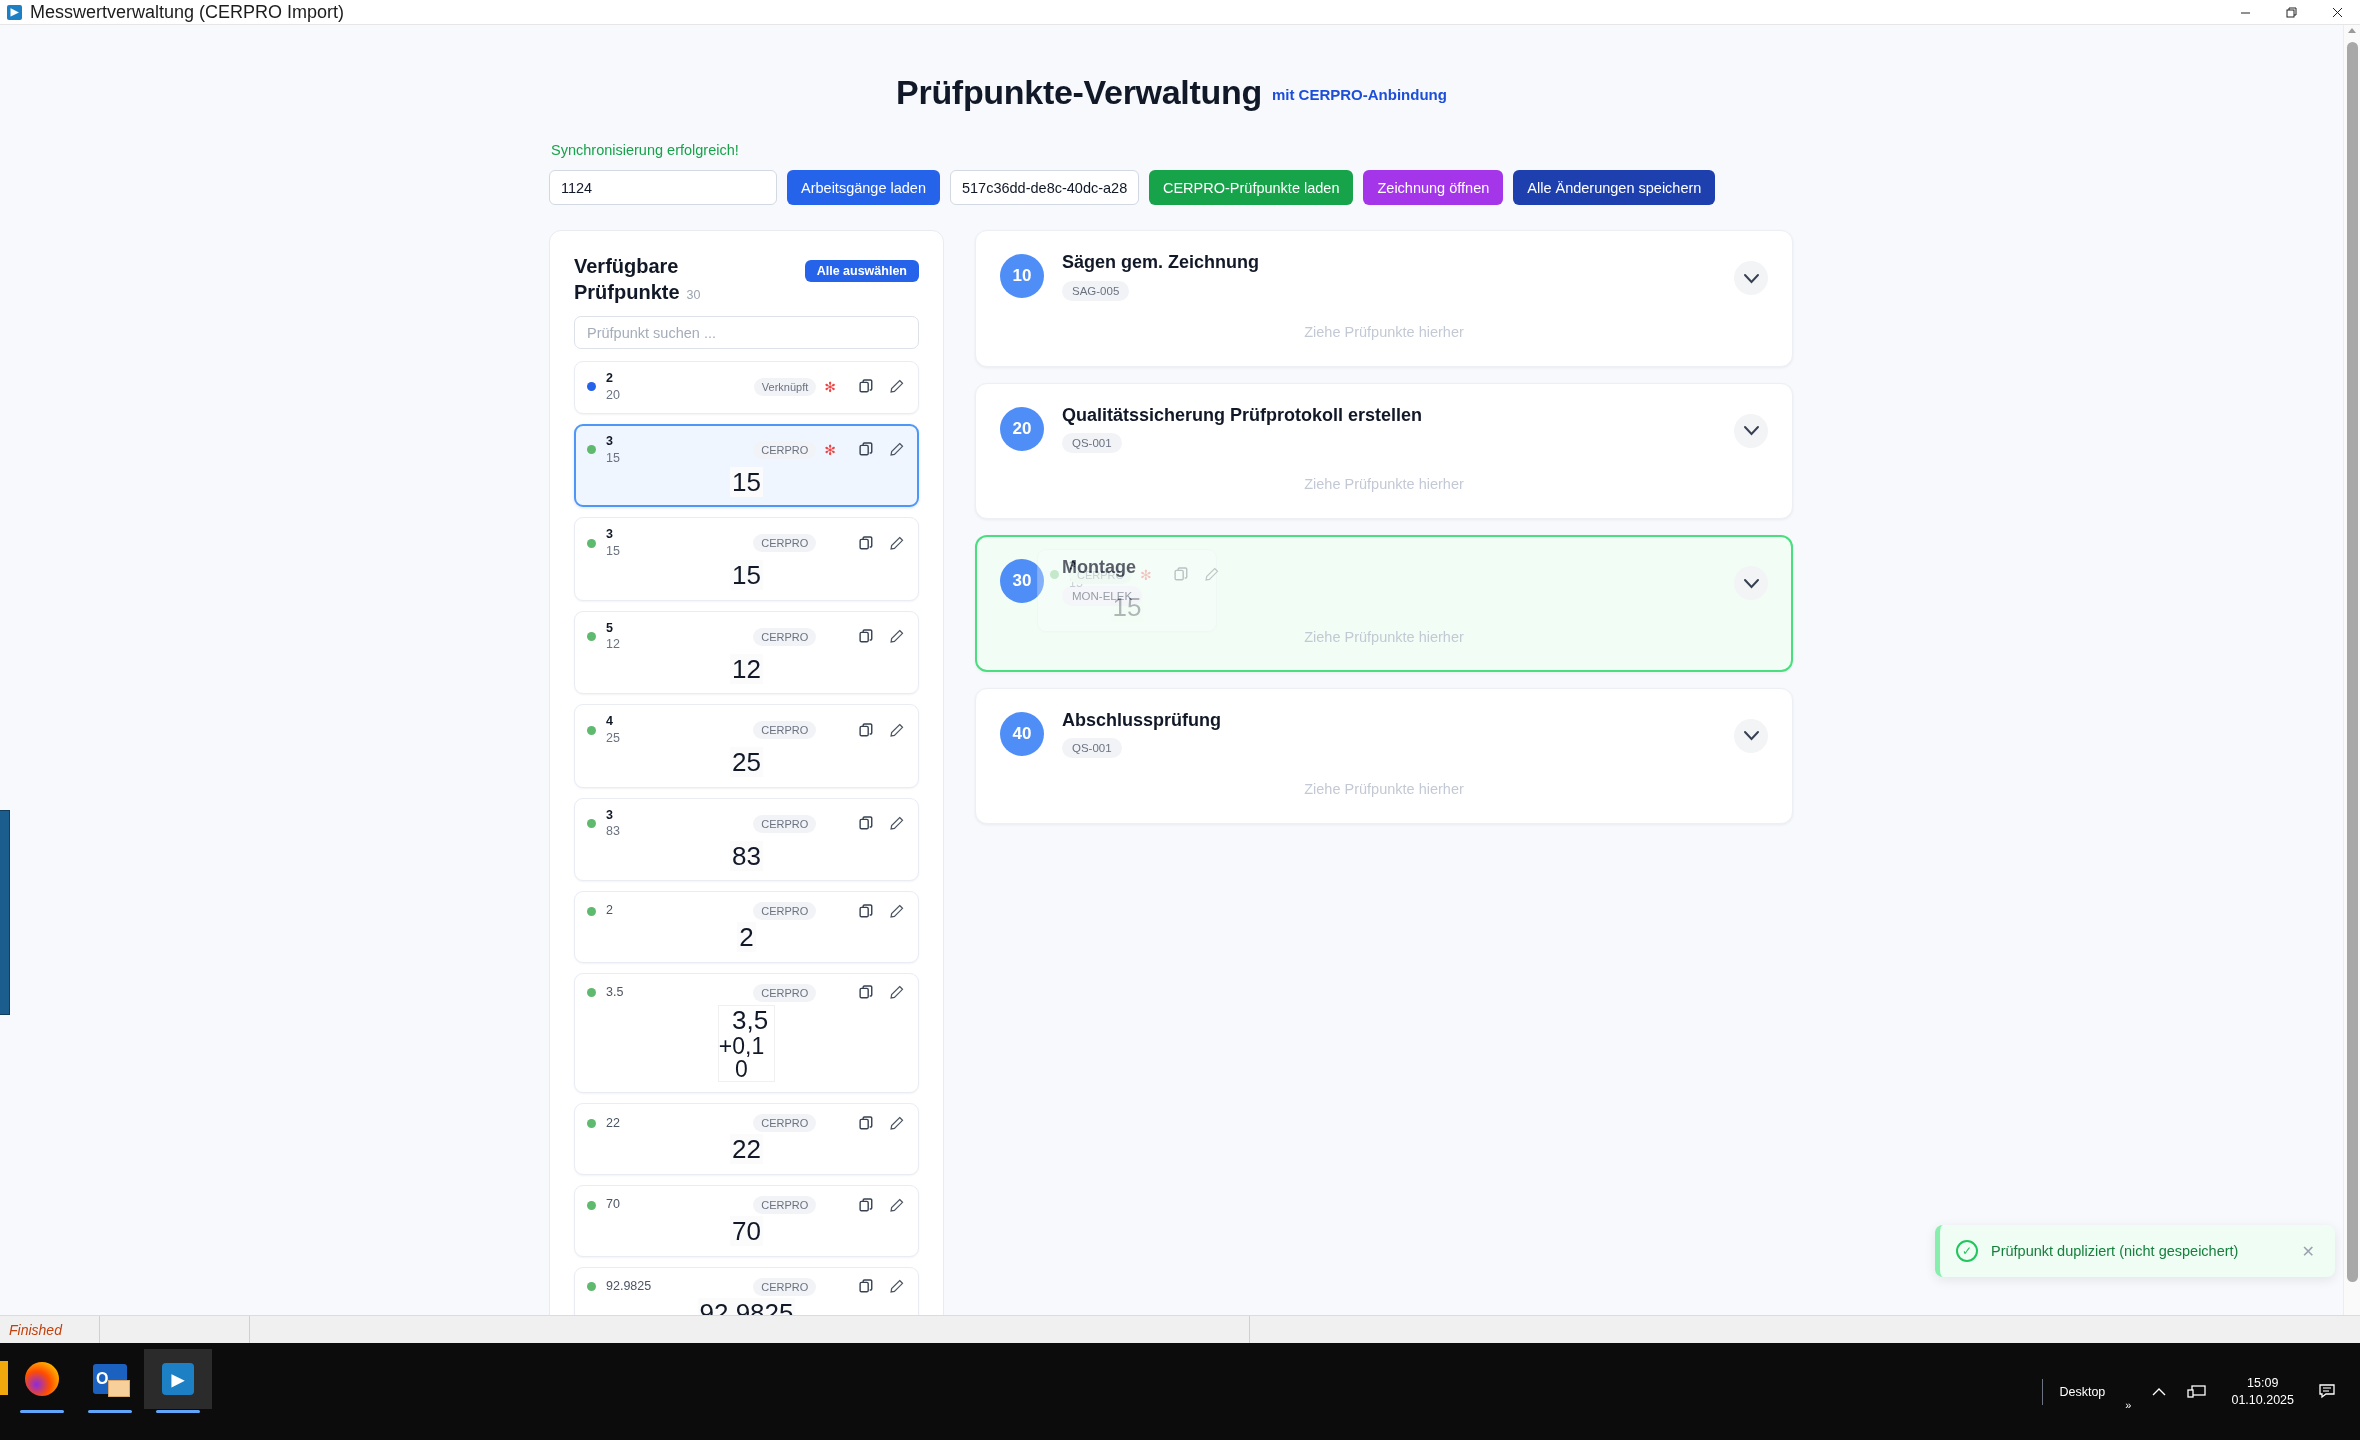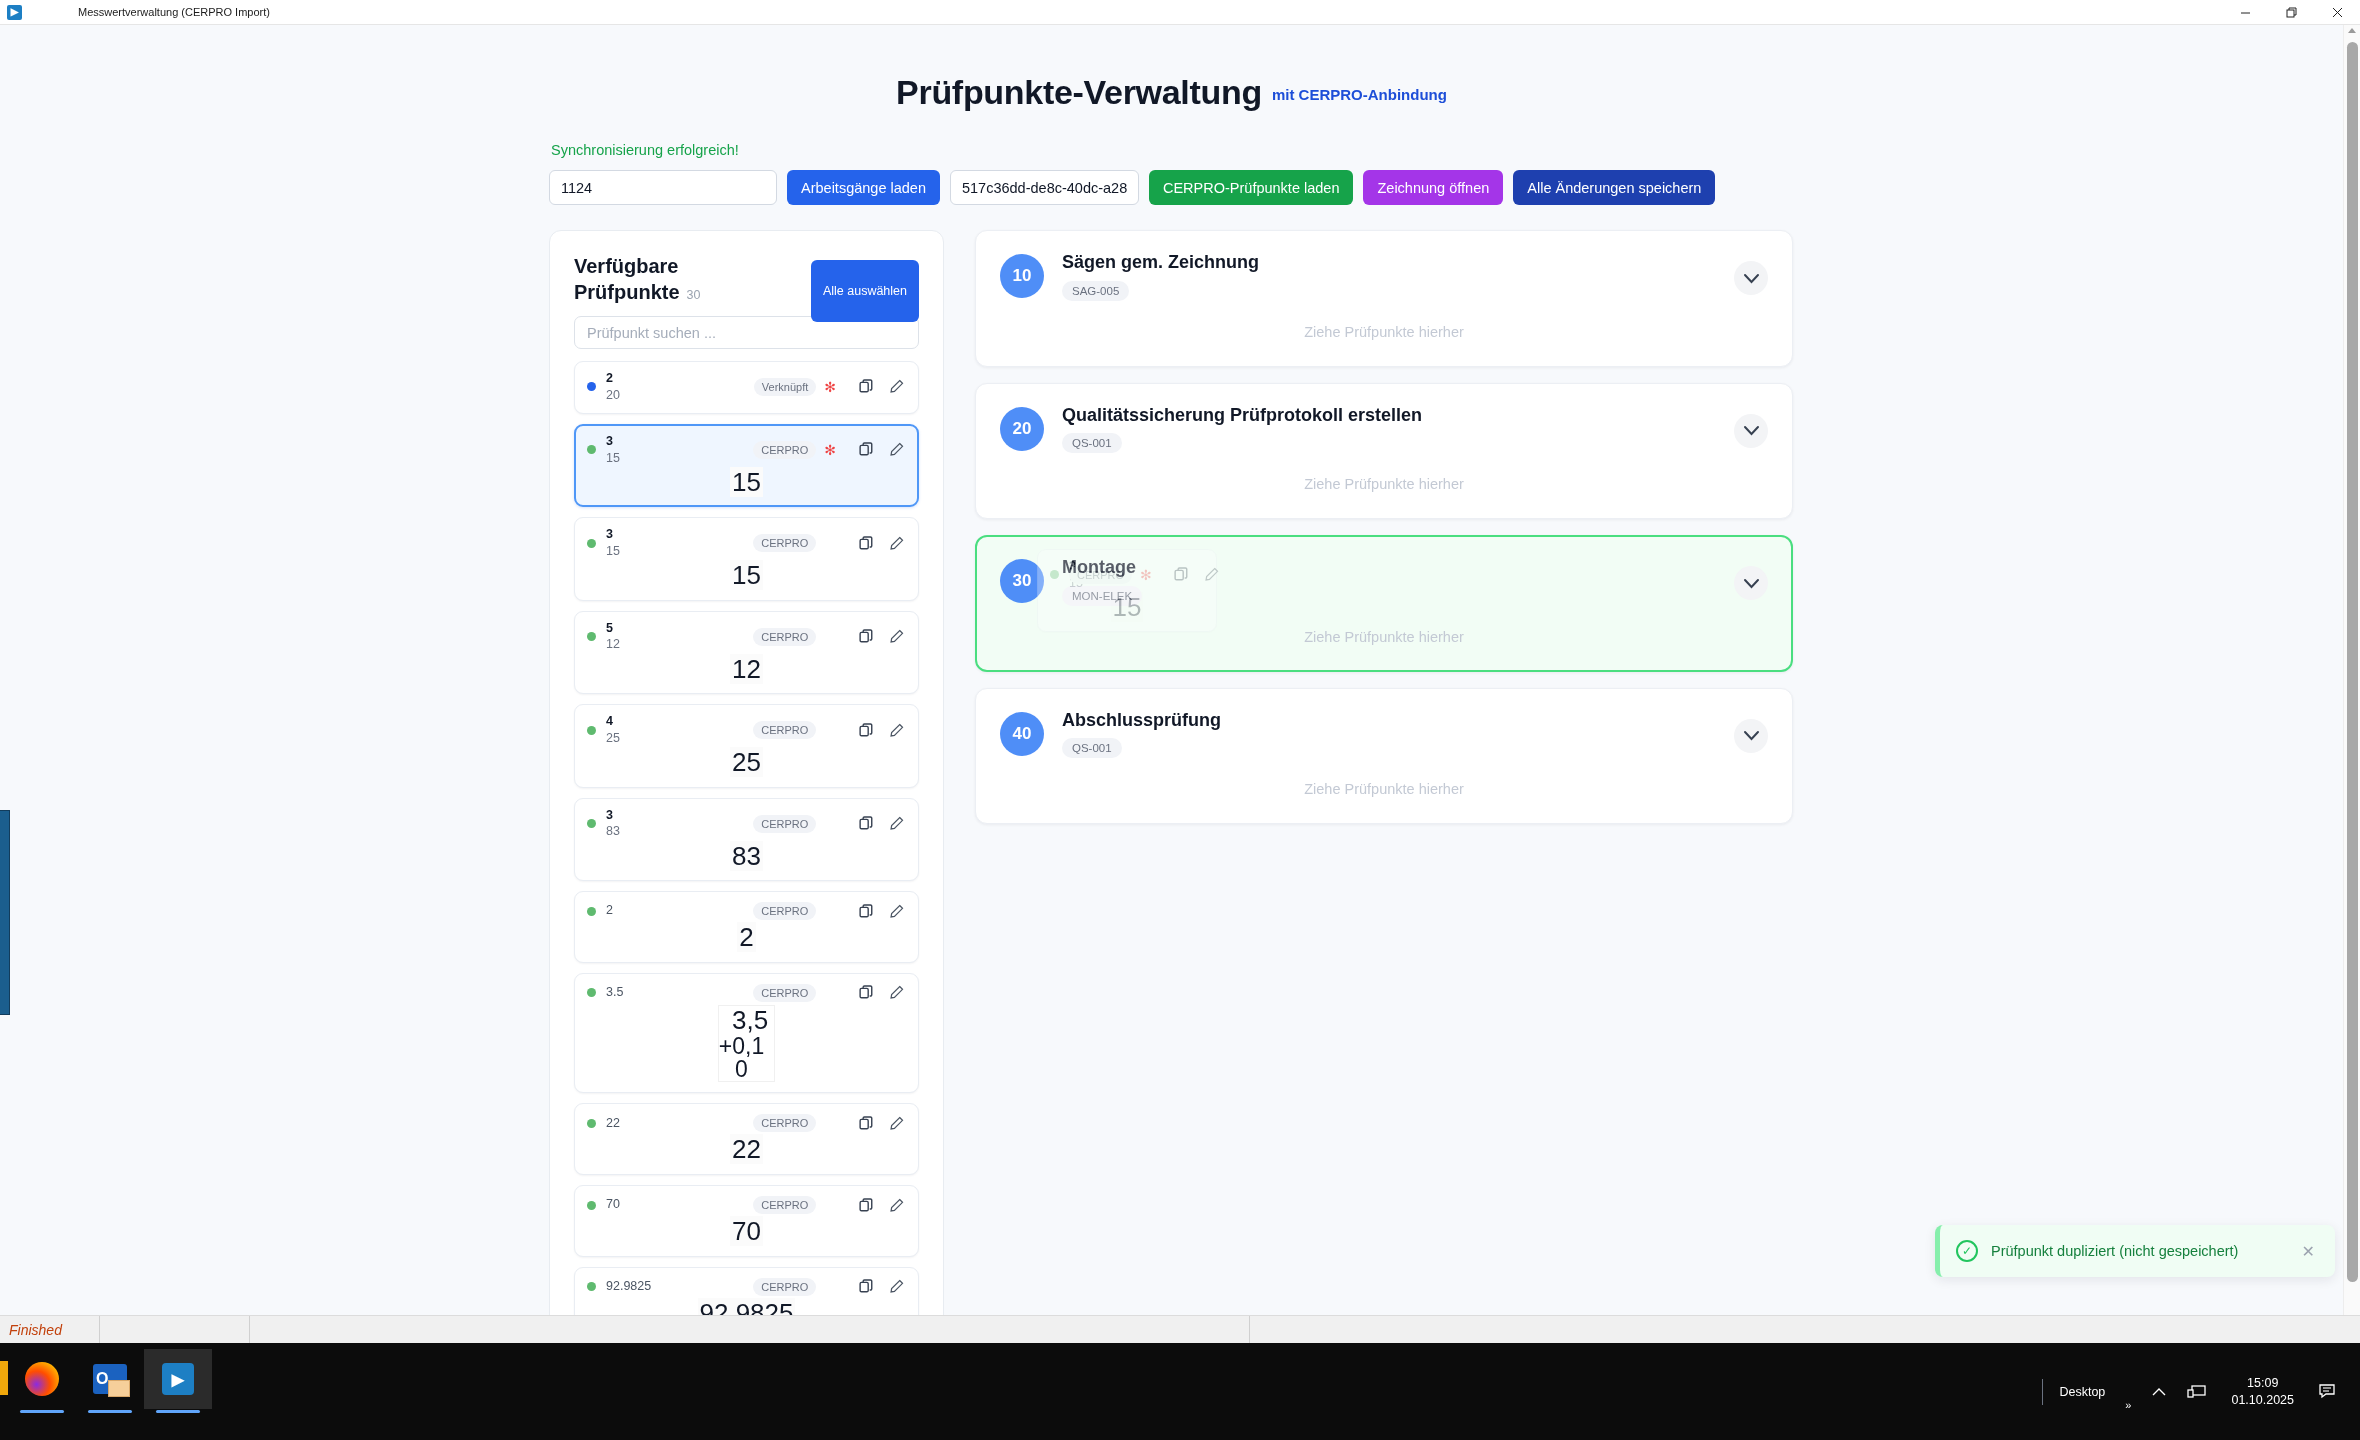--- a/index.html
+++ b/index.html
@@ -15,21 +15,21 @@
     position: absolute; top: 0; left: 0; width: 2360px; height: 25px;
     background: #ffffff; border-bottom: 1px solid #e6e6e6;
     display: flex; align-items: center;
   }
   #app-icon {
     width: 15px; height: 15px; margin-left: 7px; margin-right: 8px;
     background: #1d7fc4; border-radius: 2px;
     display: flex; align-items: center; justify-content: center;
     color: #fff; font-size: 10px; line-height: 1; font-weight: bold;
   }
-  #titlebar-text { font-size: 11px; color: #1c1c1c; margin-left: 48px; }
+  #titlebar-text { font-size: 18px; color: #1c1c1c; }
   #win-controls { position: absolute; right: 0; top: 0; height: 25px; display: flex; }
   .win-btn {
     width: 46px; height: 25px; display: flex; align-items: center; justify-content: center;
     font-size: 12px; color: #222;
   }
 
   
   #page {
     position: absolute; top: 25px; left: 0;
     width: 2360px; height: 1290px;
@@ -101,21 +101,21 @@
   }
   #lp-head { position: relative; min-height: 56px; }
   #lp-title {
     font-size: 20px; font-weight: bold; color: #111827;
     line-height: 1.32; width: 230px;
   }
   #lp-count { font-size: 12.5px; font-weight: normal; color: #9aa3b0; margin-left: 7px; }
   #btn-select-all {
     position: absolute; right: 0; top: 7px;
     background: #2563eb; color: #fff; border: none; border-radius: 6px;
-    font-size: 12.5px; font-weight: 400; padding: 24px 12px; cursor: pointer;
+    font-size: 12.5px; font-weight: 700; padding: 4px 12px; cursor: pointer;
     font-family: "Liberation Sans", sans-serif;
   }
   #search-input {
     margin-top: 7px; width: 100%; height: 33px;
     border: 1px solid #dde2e9; border-radius: 7px; background: #fff;
     font-size: 14.5px; color: #111827; padding: 0 12px;
     font-family: "Liberation Sans", sans-serif;
   }
   #search-input::placeholder { color: #a5adba; }
 

